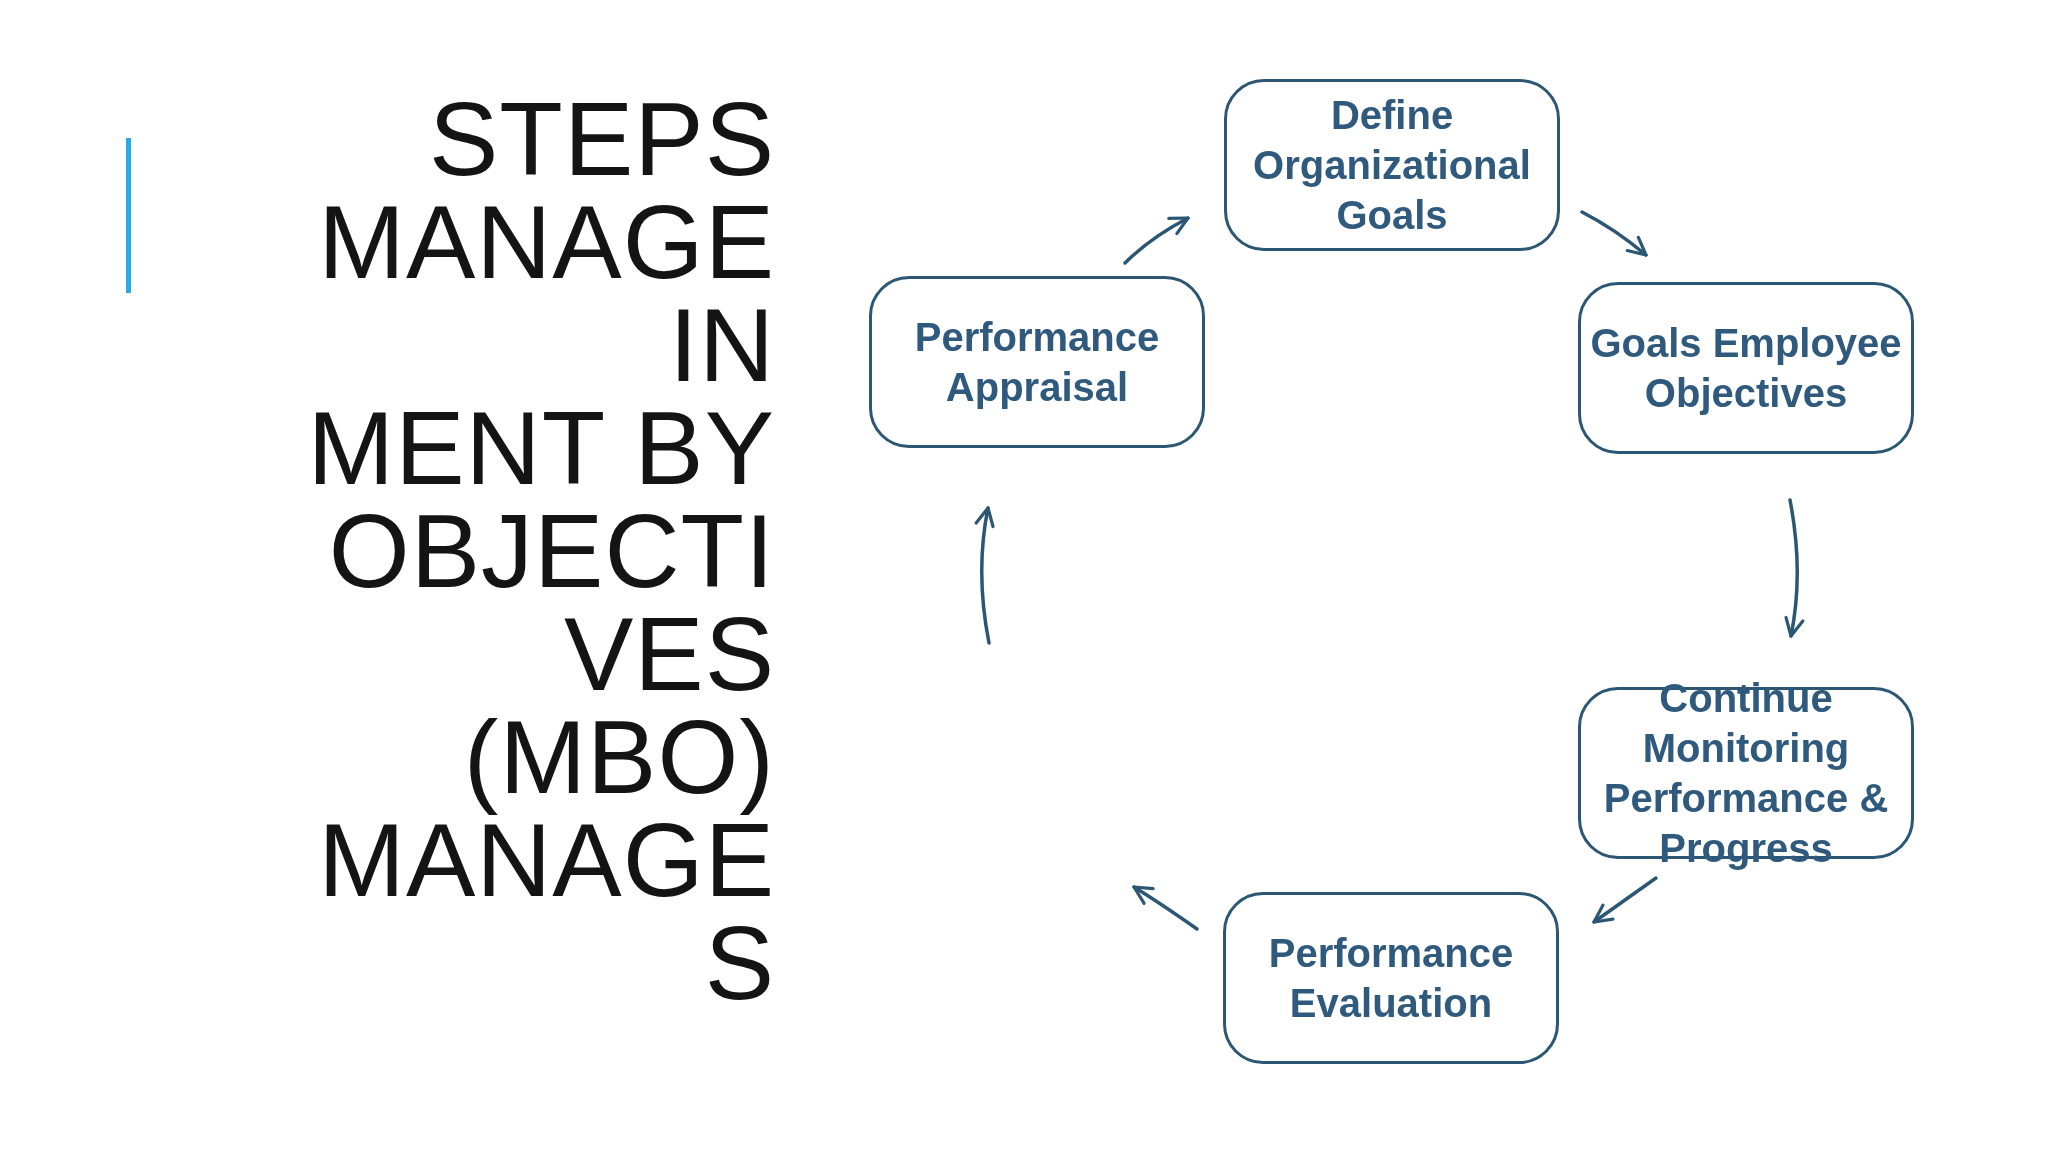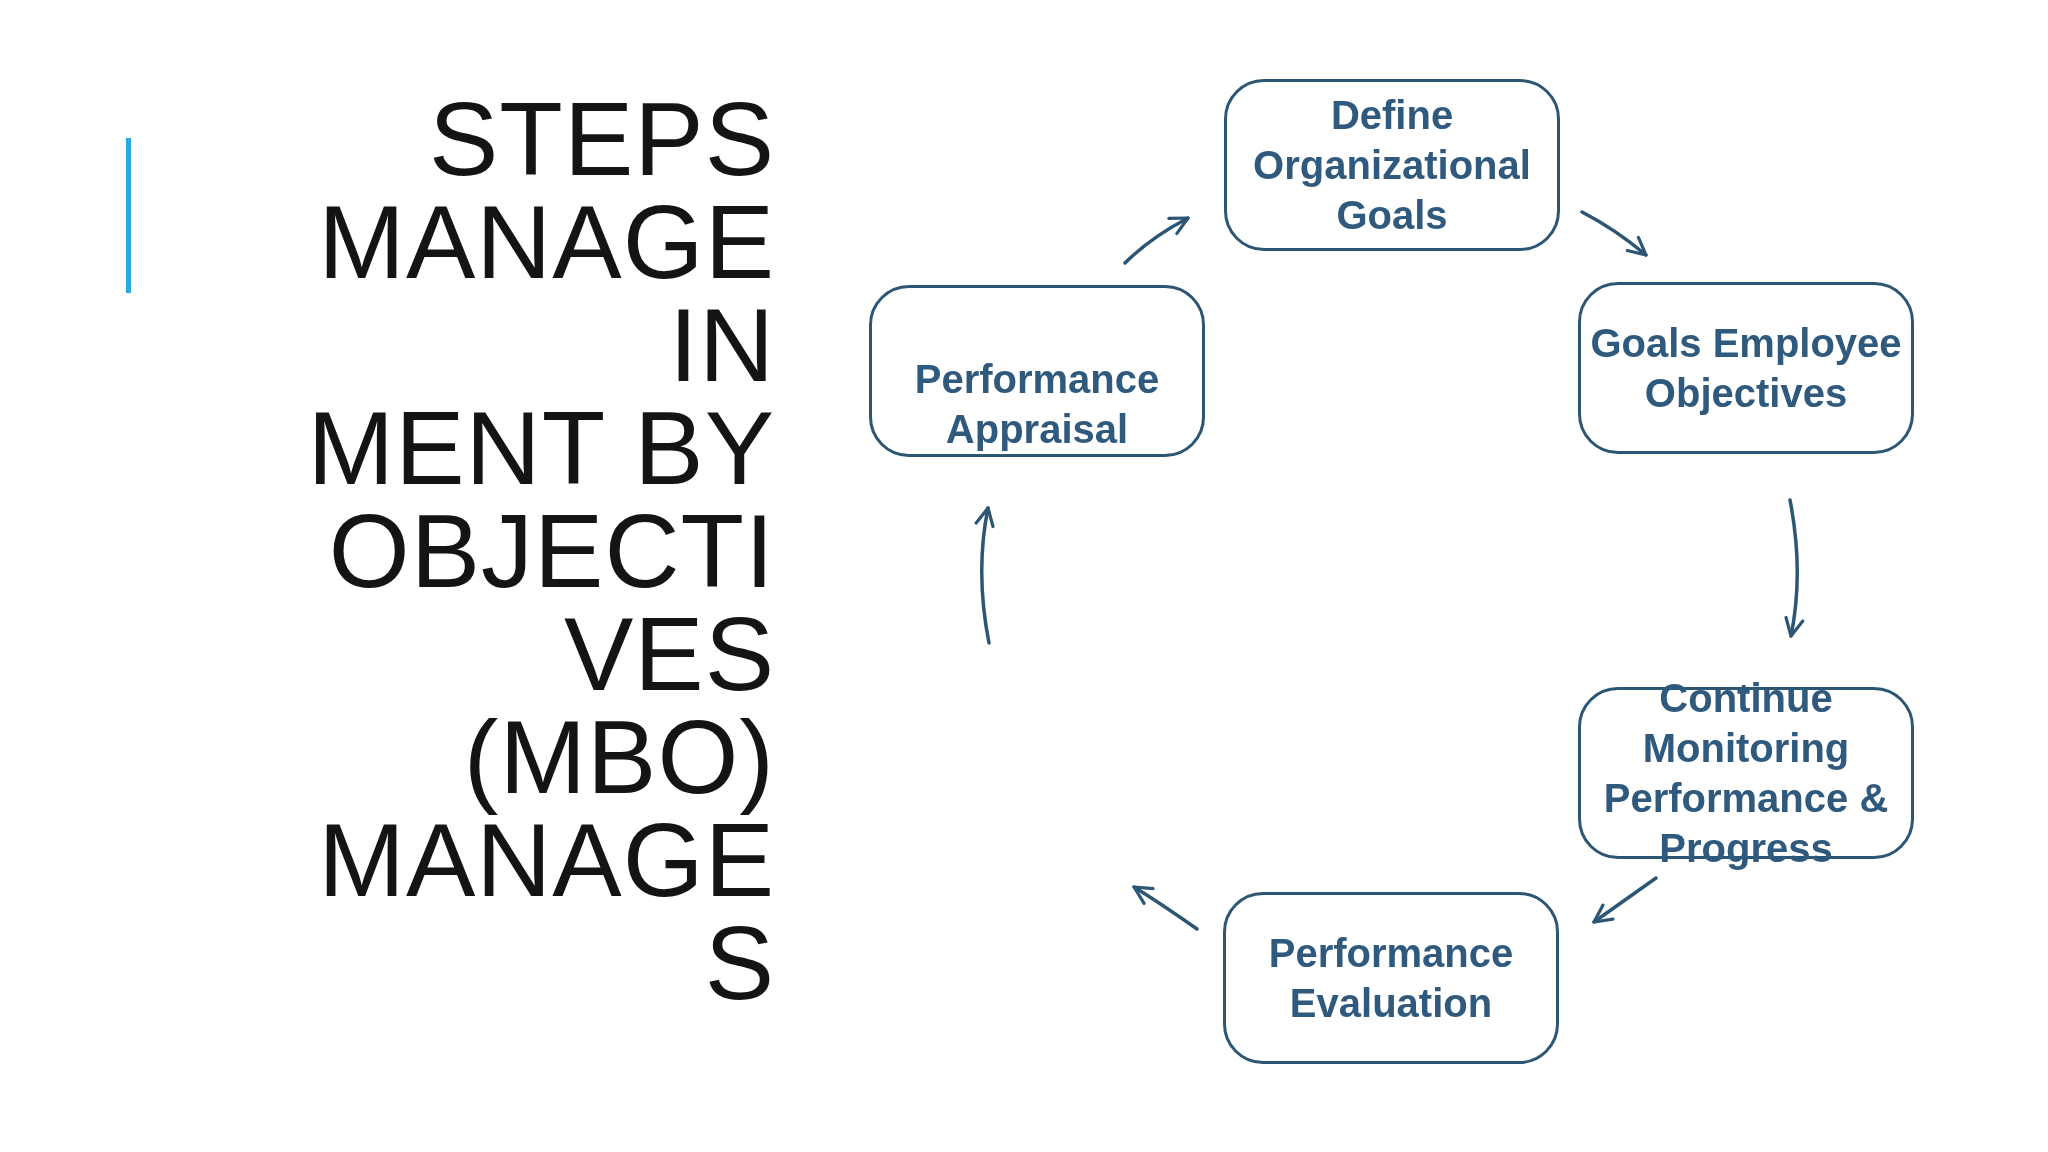--- a/index.html
+++ b/index.html
@@ -57,21 +57,21 @@
     overflow: visible;
     box-sizing: border-box;
   }
   .node .label { display: block; width: 312px; }
 
   .n1 { left: 1224px; top: 79px; align-items: center; }
   .n2 { left: 1578px; top: 282px; }
   .n3 { left: 1578px; top: 687px; }
   .n4 { left: 1223px; top: 892px; }
   .n5 { left: 870px;  top: 687px; }
-  .n6 { left: 869px;  top: 285px; align-items: flex-end; }
+  .n6 { left: 869px;  top: 276px; }
 
   .arrows {
     position: absolute;
     left: 0; top: 0;
     width: 2048px;
     height: 1152px;
     pointer-events: none;
   }
   .arrows path.flow {
     fill: none;

